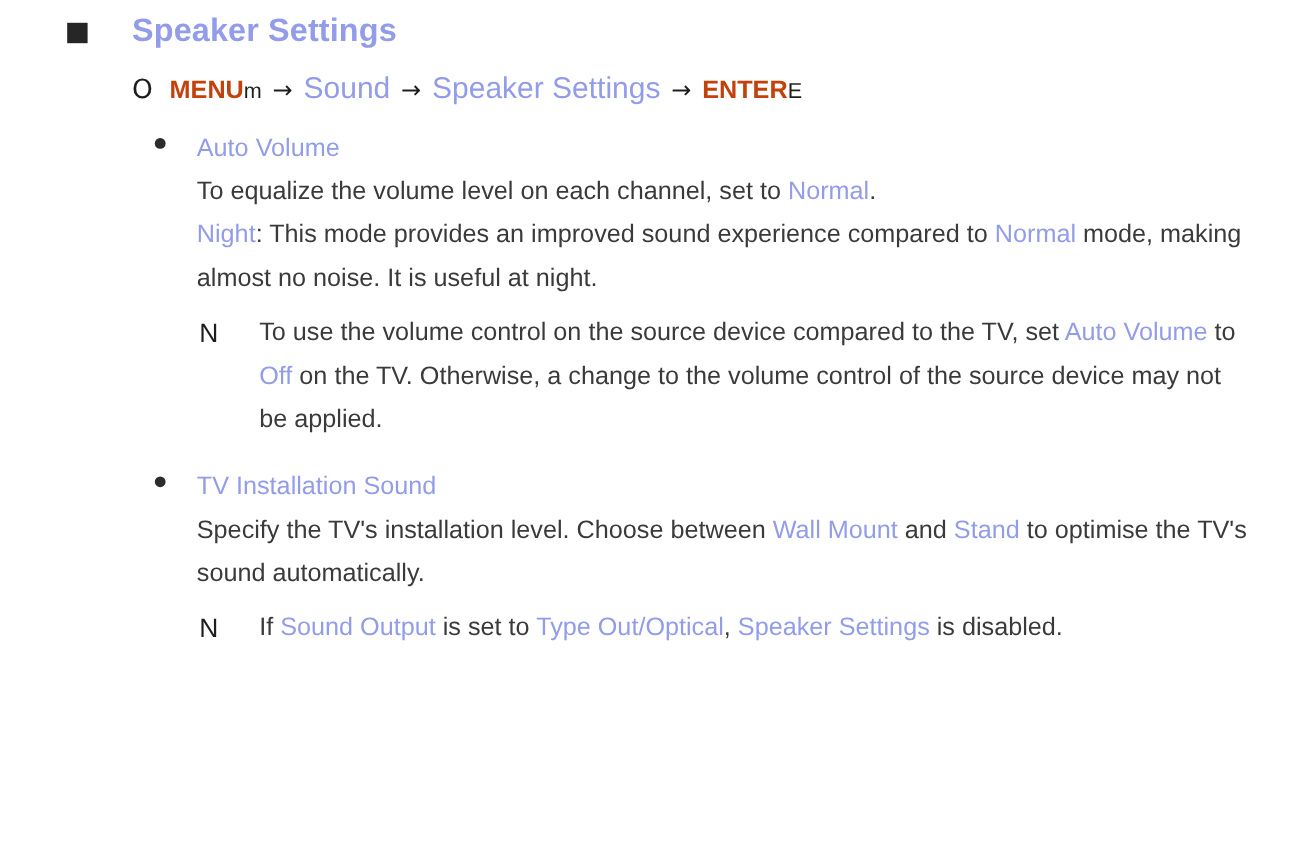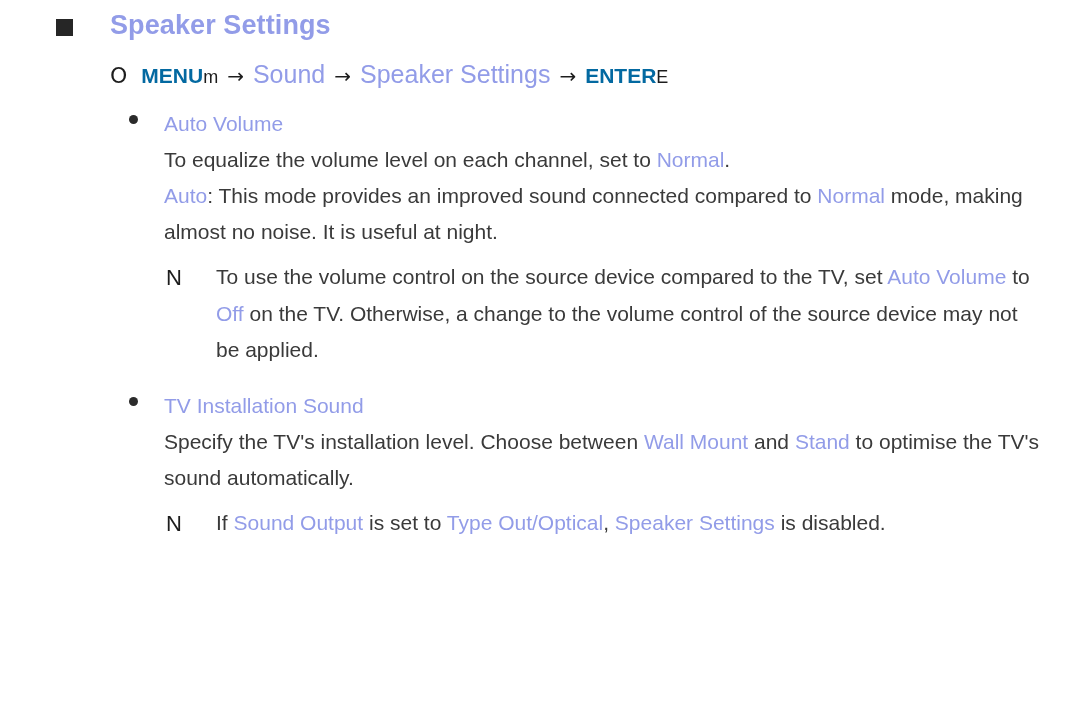--- a/index.html
+++ b/index.html
@@ -63,21 +63,21 @@
   }
   .circle-glyph {
     font-size: 22px;
     color: #1d1d1d;
     font-weight: normal;
     margin-right: 14px;
     font-family: "DejaVu Sans", sans-serif;
   }
   .menu-key {
     font-weight: bold;
-    color: #0369a1;
+    color: #c2410c;
     font-size: 21px;
   }
   .key-icon {
     font-weight: normal;
     color: #1d1d1d;
     font-size: 18px;
   }
   .arrow {
     color: #1d1d1d;
     font-size: 20px;
@@ -173,21 +173,21 @@
     <span class="menu-key">ENTER</span>
     <span class="key-icon">E</span>
   </div>
 
   <div class="content" id="content-root">
       <div class="bullet-block">
         <div class="bullet-dot"></div>
         <div class="bullet-heading">Auto Volume</div>
       </div>
       <div class="para"><span>To equalize the volume level on each channel, set to </span><span class="accent">Normal</span><span>.</span></div>
-      <div class="para"><span class="accent">Auto</span><span>: This mode provides an improved sound connected compared to </span><span class="accent">Normal</span><span> mode, making almost no noise. It is useful at night.</span></div>
+      <div class="para"><span class="accent">Night</span><span>: This mode provides an improved sound experience compared to </span><span class="accent">Normal</span><span> mode, making almost no noise. It is useful at night.</span></div>
       <div class="spacer-sm"></div>
       <div class="note-block"><span class="note-marker">N</span><span>To use the volume control on the source device compared to the TV, set </span><span class="accent">Auto Volume</span><span> to </span><span class="accent">Off</span><span> on the TV. Otherwise, a change to the volume control of the source device may not be applied.</span></div>
       <div class="spacer-md"></div>
       <div class="bullet-block">
         <div class="bullet-dot"></div>
         <div class="bullet-heading">TV Installation Sound</div>
       </div>
       <div class="para"><span>Specify the TV's installation level. Choose between </span><span class="accent-bold">Wall Mount</span><span> and </span><span class="accent-bold">Stand</span><span> to optimise the TV's sound automatically.</span></div>
       <div class="spacer-sm"></div>
       <div class="note-block"><span class="note-marker">N</span><span>If </span><span class="accent">Sound Output</span><span> is set to </span><span class="accent">Type Out/Optical</span><span>, </span><span class="accent">Speaker Settings</span><span> is disabled.</span></div>

